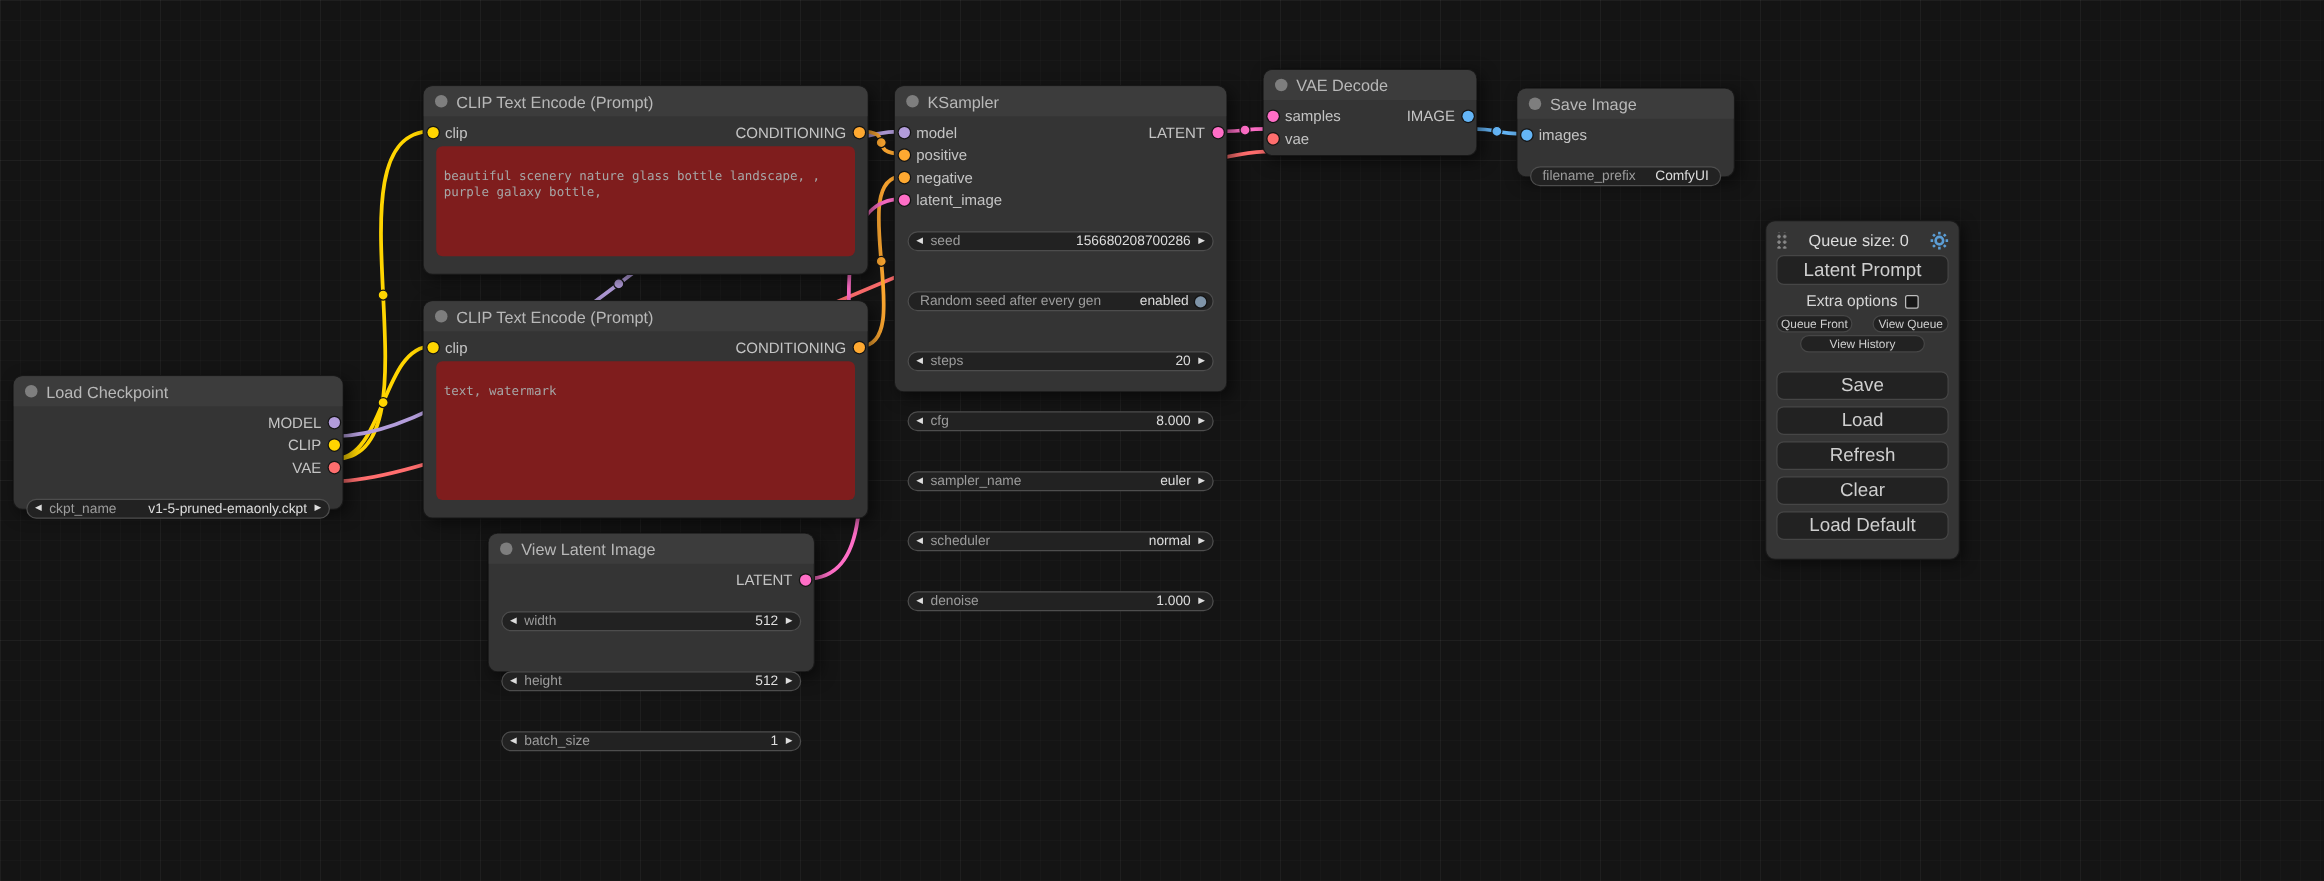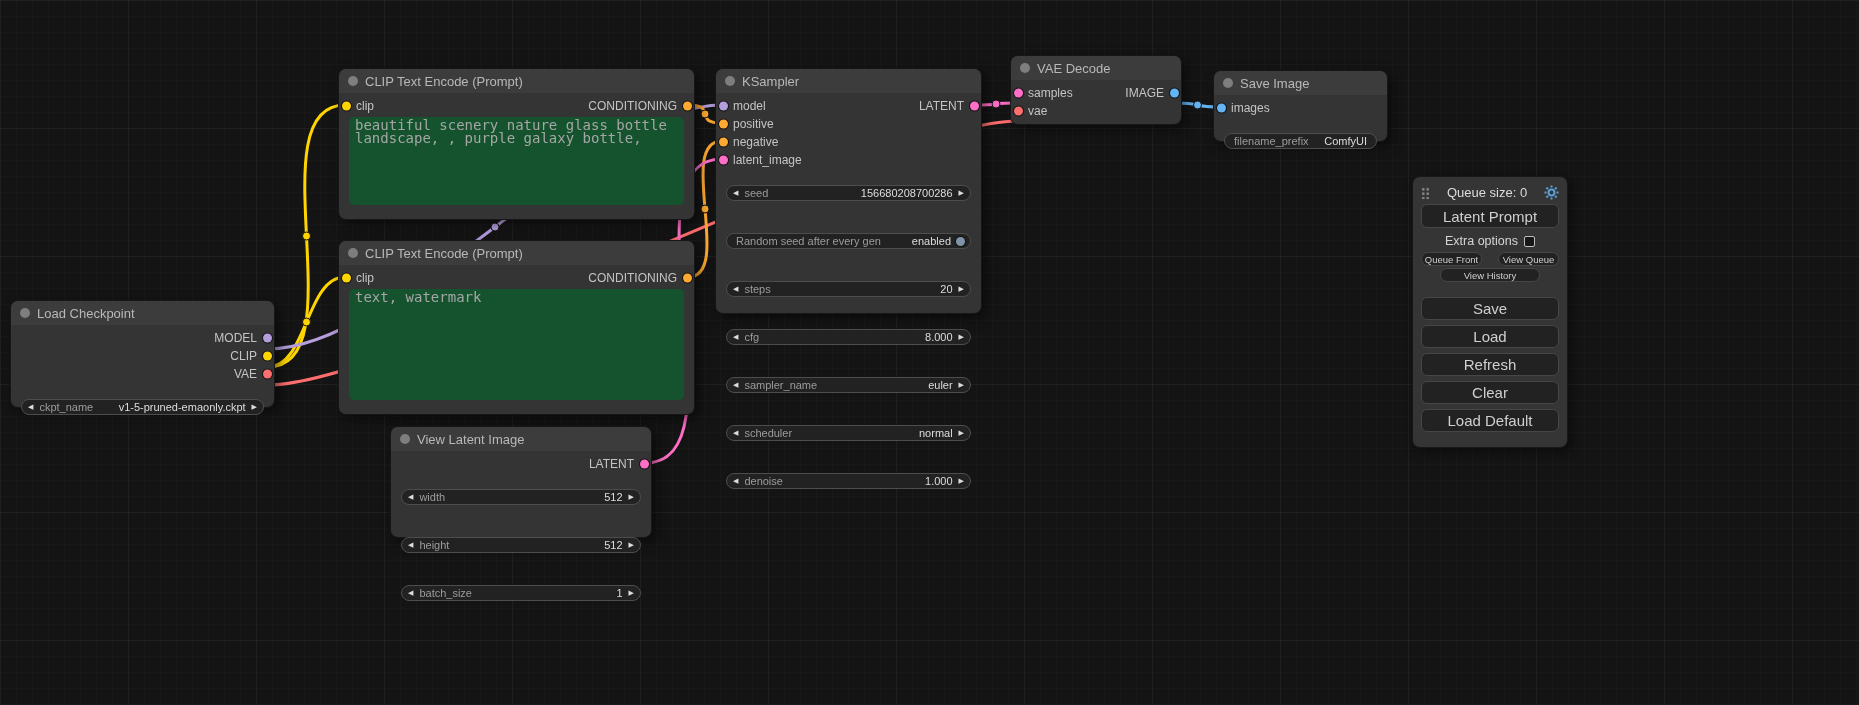--- a/index.html
+++ b/index.html
@@ -27,22 +27,22 @@
   .slbl{position:absolute;top:50%;transform:translateY(-50%);font-size:12px;color:#c4c4c4;white-space:nowrap}
   .slbl.in{left:17px}.slbl.out{right:17px}
   .widget{flex:0 0 16px;height:16px;margin:16px 10px;background:#222;border:1px solid #4d4d4d;
     border-radius:9px;display:flex;align-items:center;font-size:11px;overflow:hidden;cursor:pointer}
   .warr{color:#ddd;font-size:7px;padding:0 6px;line-height:14px}
   .wlbl{color:#9c9c9c;white-space:nowrap}
   .wval{color:#ddd;margin-left:auto;white-space:nowrap}
   .widget.text{padding:0 9px}
   .widget.toggle{padding:0 5px 0 9px}
   .wtoggle{width:9px;height:9px;border-radius:50%;margin-left:5px;flex:0 0 9px;box-shadow:0 0 0 1px #141414}
-  .ntext{flex:1;margin:2px 10px 8px;background:#14532d;border-radius:5px;padding:2px 6px;
-    font-family:"DejaVu Sans Mono",monospace;font-size:14px;line-height:13px;color:#a6a6a6;
+  .ntext{flex:1;margin:2px 10px 8px;background:#7f1d1d;border-radius:5px;padding:18px 6px;
+    font-family:"DejaVu Sans Mono",monospace;font-size:10px;line-height:13px;color:#a6a6a6;
     white-space:pre-wrap;overflow:hidden;cursor:text}
 
   #menu{position:absolute;left:1412px;top:176px;width:156px;z-index:3;background:#353535;
     border:1px solid rgba(0,0,0,.55);border-radius:8px;box-shadow:3px 3px 10px rgba(0,0,0,.5);
     padding:6px 8px 10px}
   .menu-header{display:flex;align-items:center;height:18px;margin-bottom:3px}
   .drag-dots{width:9px;height:13px;cursor:move;
     background-image:radial-gradient(circle,#8a8a8a 1.1px,transparent 1.5px);
     background-size:4.5px 4.5px;background-position:0 1px}
   .queue-size{flex:1;text-align:center;font-size:13px;color:#dcdcdc}

